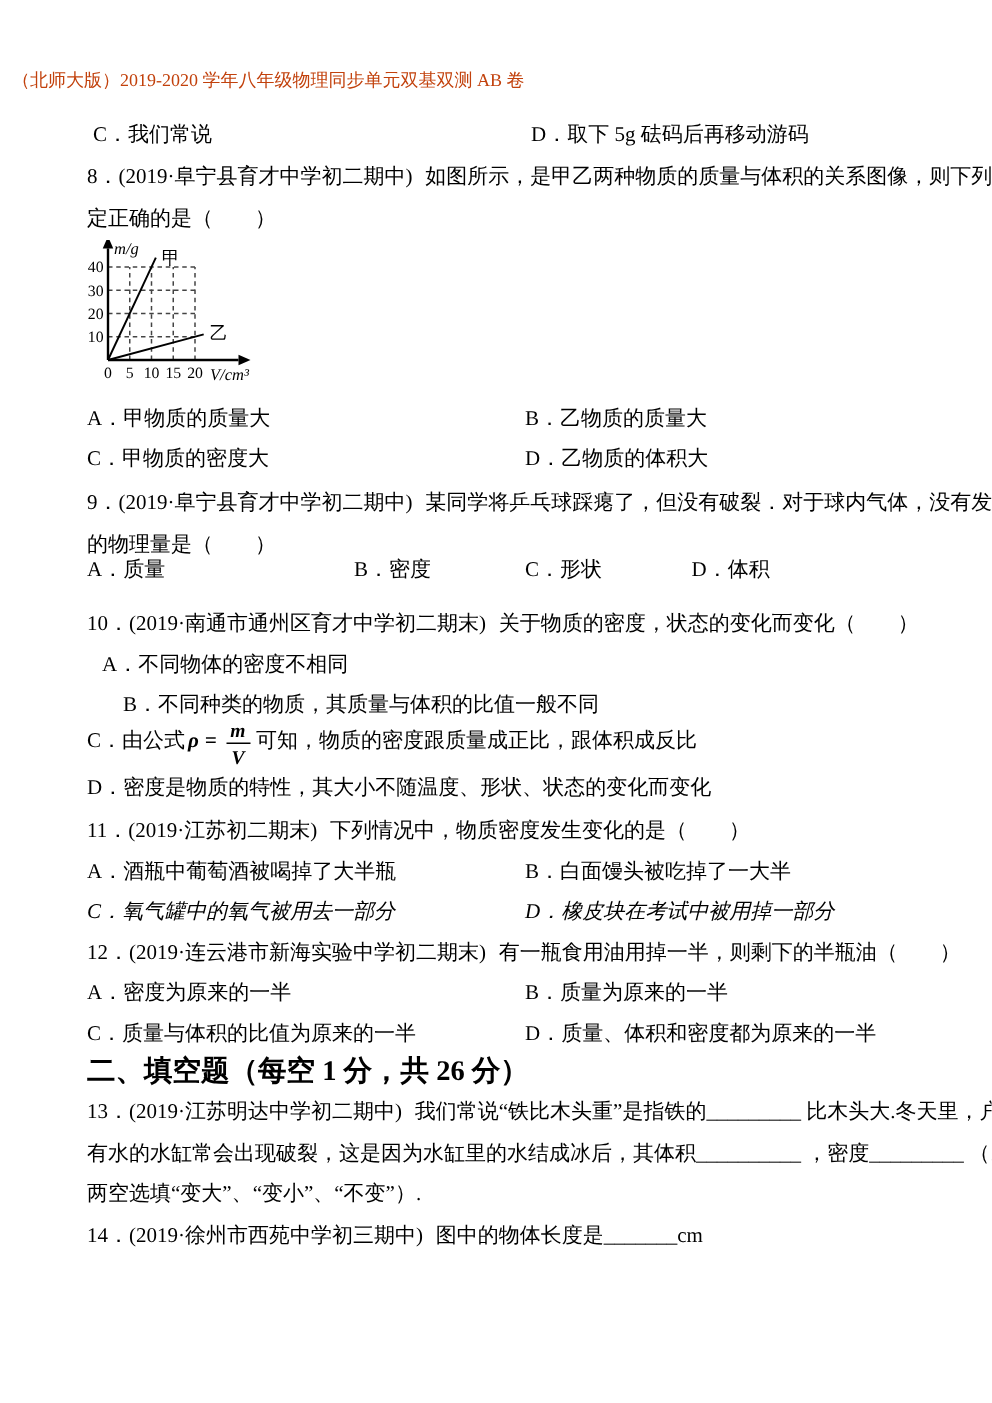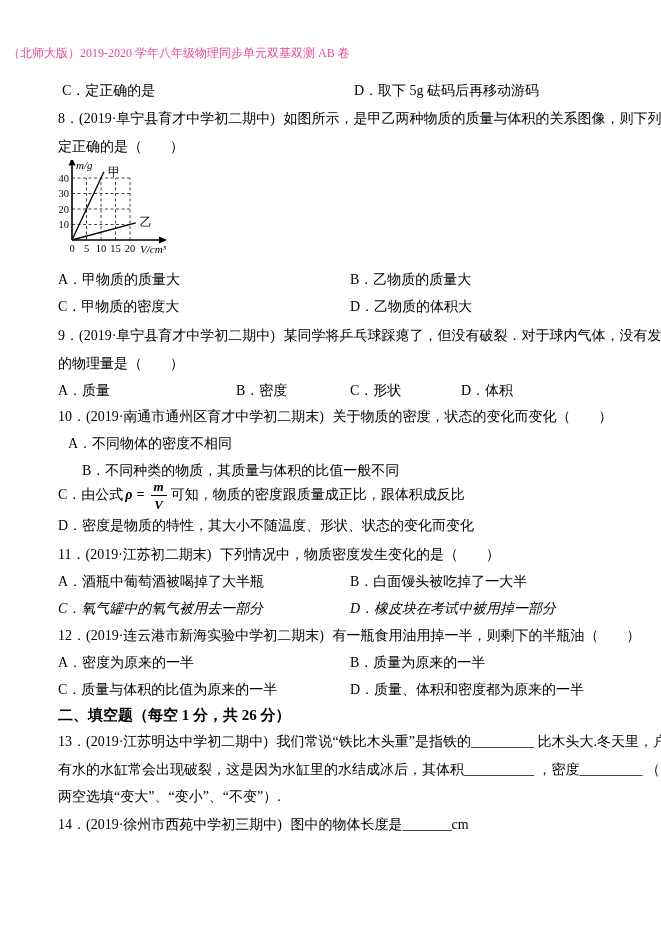--- a/index.html
+++ b/index.html
@@ -2,47 +2,47 @@
 <html><head>
 <meta charset="utf-8">
 <style>
   html,body{margin:0;padding:0;}
   body{
     width:661px;height:935px;background:#ffffff;position:relative;
     font-family:"Liberation Serif","DejaVu Serif",serif;
     color:#000;font-size:14px;
   }
   .row{position:absolute;white-space:nowrap;line-height:18px;}
-  .hdr{font-size:12px;color:#ec4899;}
+  .hdr{font-size:12px;color:#c2410c;}
   .bold{font-weight:normal;}
   .bold + span{margin-left:5px;}
   .col2{position:absolute;left:292px;top:0;}
   .col-b{position:absolute;left:178px;top:0;}
   .col-c{position:absolute;left:292px;top:0;}
   .col-d{position:absolute;left:403px;top:0;}
-  .sec-title{font-weight:bold;font-size:15px;}
+  .sec-title{font-weight:bold;font-size:19px;}
   .frac{display:inline-flex;flex-direction:column;align-items:center;
     vertical-align:middle;line-height:1;font-style:italic;font-weight:bold;
     margin:0 4px;font-size:13px;}
   .frac .num{border-bottom:1.4px solid #000;padding:0 3px 2px;}
   .frac .den{padding-top:2px;}
   .sym{font-style:italic;font-weight:bold;margin:0 2px;}
   .formula-row{display:flex;align-items:center;height:32px;}
   #chart{position:absolute;left:58px;top:160px;width:132px;height:106px;}
   svg text{font-family:"Liberation Serif","DejaVu Serif",serif;}
 </style>
 </head>
 <body>
 
 <div class="row hdr" style="left:8px;top:44px;">
   <span>（北师大版）2019-2020 学年八年级物理同步单元双基双测 AB 卷</span>
 </div>
 
 <div class="row" style="left:62px;top:82px;width:580px;">
-  <span>C．定正确的是</span>
+  <span>C．我们常说</span>
   <span class="col2">D．取下 5g 砝码后再移动游码</span>
 </div>
 
 <div class="row" style="left:58px;top:110px;">
   <span class="bold">8．(2019·阜宁县育才中学初二期中)</span>
   <span>如图所示，是甲乙两种物质的质量与体积的关系图像，则下列说法一</span>
 </div>
 <div class="row" style="left:58px;top:138px;">
   <span>定正确的是（　　）</span>
 </div>
@@ -86,21 +86,21 @@
   <span class="col2">D．乙物质的体积大</span>
 </div>
 
 <div class="row" style="left:58px;top:327px;">
   <span class="bold">9．(2019·阜宁县育才中学初二期中)</span>
   <span>某同学将乒乓球踩瘪了，但没有破裂．对于球内气体，没有发生变化</span>
 </div>
 <div class="row" style="left:58px;top:355px;">
   <span>的物理量是（　　）</span>
 </div>
-<div class="row" style="left:58px;top:382px;width:580px;">
+<div class="row" style="left:58px;top:372px;width:580px;">
   <span>A．质量</span>
   <span class="col-b">B．密度</span>
   <span class="col-c">C．形状</span>
   <span class="col-d">D．体积</span>
 </div>
 
 <div class="row" style="left:58px;top:408px;">
   <span class="bold">10．(2019·南通市通州区育才中学初二期末)</span>
   <span>关于物质的密度，状态的变化而变化（　　）</span>
 </div>

